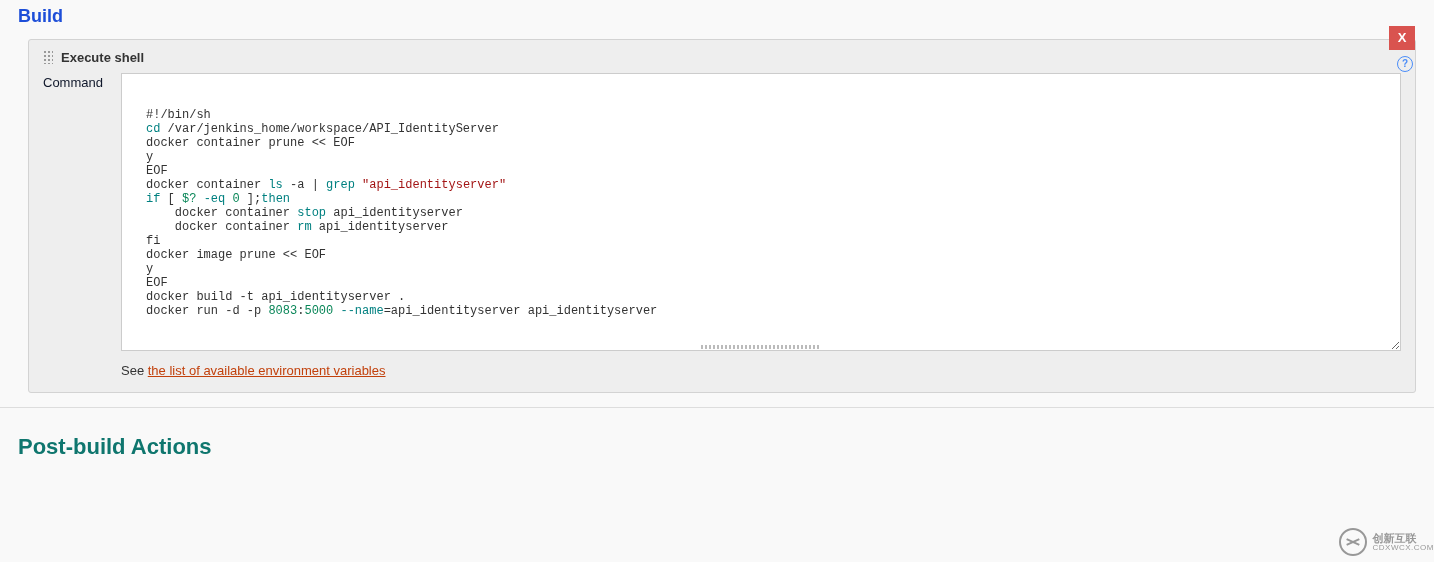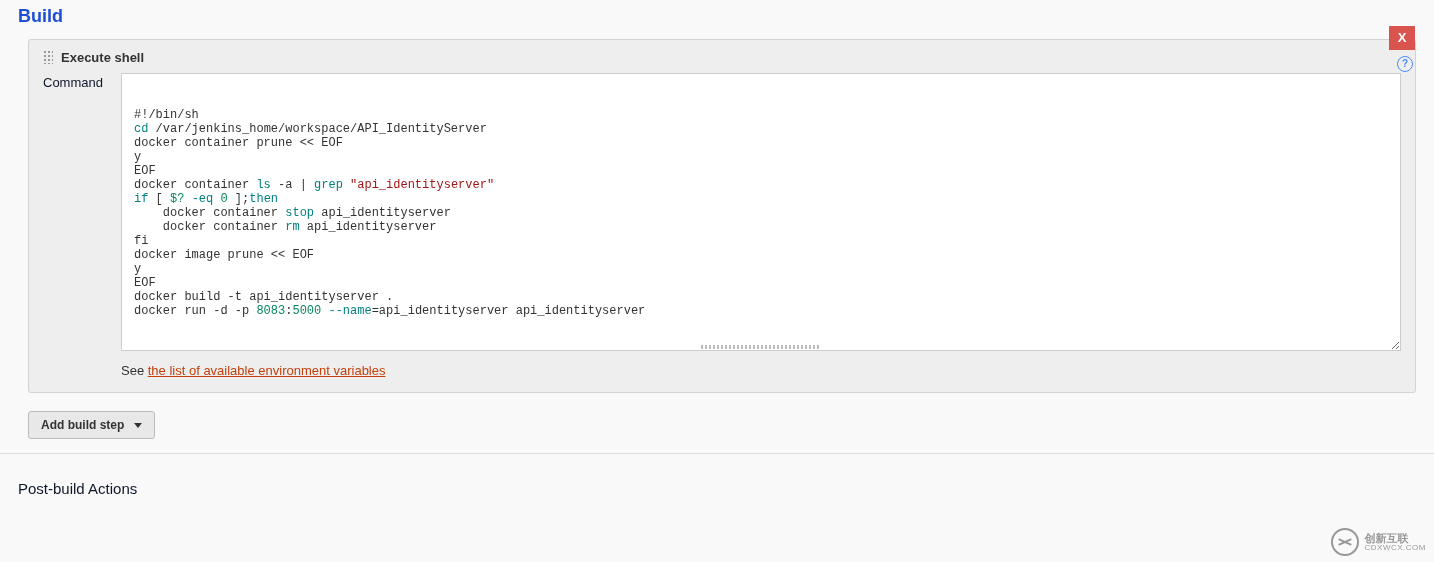--- a/index.html
+++ b/index.html
@@ -8,44 +8,44 @@
   .build-box{margin:0 18px 0 28px;border:1px solid #d3d3d3;border-radius:3px;background:#eee;padding:0 14px 14px 14px;position:relative}
   .step-header{display:flex;align-items:flex-start;padding:10px 0 8px 0;font-weight:bold;position:relative}
   .drag-handle{width:10px;height:14px;display:inline-block;margin-right:8px;
     background-image:radial-gradient(#999 1px,transparent 1px);background-size:4px 4px;background-position:0 0}
   .delete-btn{position:absolute;right:0;top:-14px;width:26px;height:24px;background:#d9534f;color:#fff;
     font-weight:bold;text-align:center;line-height:24px;cursor:pointer;font-size:13px}
   .help-icon{position:absolute;right:2px;top:16px;width:14px;height:14px;border-radius:50%;border:1px solid #4b8df8;
     color:#4b8df8;font-size:10px;line-height:14px;text-align:center;font-weight:bold;cursor:pointer}
   .row{display:flex;align-items:flex-start}
   .label{width:78px;flex:0 0 78px;text-align:left;color:#0f172a;padding-top:2px}
-  .cmd-area{flex:1;background:#fff;border:1px solid #ccc;padding:6px 12px;height:278px;resize:both;overflow:auto;
+  .cmd-area{flex:1;background:#fff;border:1px solid #ccc;padding:6px 24px;height:278px;resize:both;overflow:auto;
     font-family:"Courier New",monospace;font-size:12px;line-height:14px;white-space:pre;box-sizing:border-box;position:relative}
   .cmd-area .l{display:block}
   .kw{color:#008080}
   .num{color:#098658}
   .str{color:#a31515}
   .env-help{margin:12px 0 0 78px;color:#333}
   .env-help a{color:#c2410c;text-decoration:underline}
   .adv-row{display:flex;justify-content:flex-end;margin-top:14px}
   .btn{background:#e8e8e8;border:1px solid #bbb;border-radius:3px;padding:6px 12px;cursor:pointer;color:#333;font-weight:bold;font-size:12px}
   .add-step-row{margin:18px 0 0 28px}
   .dd-caret{display:inline-block;width:0;height:0;margin-left:6px;vertical-align:middle;
     border-left:4px solid transparent;border-right:4px solid transparent;border-top:5px solid #333}
   .resize-grip{position:absolute;bottom:1px;left:50%;width:120px;height:4px;transform:translateX(-50%);
     background:repeating-linear-gradient(90deg,#bbb,#bbb 2px,transparent 2px,transparent 4px);cursor:ns-resize}
-  .watermark{position:absolute;right:8px;bottom:6px;display:flex;align-items:center;opacity:.85}
+  .watermark{position:absolute;right:0;bottom:6px;display:flex;align-items:center;opacity:.85}
   .watermark .logo{width:24px;height:24px;border:2px solid #888;border-radius:50%;position:relative;margin-right:6px}
   .watermark .logo:before,.watermark .logo:after{content:"";position:absolute;background:#888}
   .watermark .logo:before{width:14px;height:2px;top:11px;left:5px;transform:rotate(25deg)}
   .watermark .logo:after{width:14px;height:2px;top:11px;left:5px;transform:rotate(-25deg)}
   .watermark .txt{font-size:11px;color:#888;line-height:1}
   .watermark .txt .cn{font-weight:bold;display:block}
   .watermark .txt .en{font-size:8px;letter-spacing:.5px;display:block}
-  .post-title{font-size:15px;font-weight:normal;margin:26px 0 0 18px;color:#0f172a}
+  .post-title{font-size:22px;font-weight:bold;margin:26px 0 0 18px;color:#0f766e}
   hr.sep{border:0;border-top:1px solid #ddd;margin:14px 0 0 0}
 </style>
 </head>
 <body>
 
 <div class="page">
   <h2 class="section-title">Build</h2>
 
   <div class="build-box">
     <div class="delete-btn">X</div>
@@ -62,26 +62,20 @@
         <span class="l">#!/bin/sh</span><span class="l"><span class="kw">cd</span> /var/jenkins_home/workspace/API_IdentityServer</span><span class="l">docker container prune &lt;&lt; EOF</span><span class="l">y</span><span class="l">EOF</span><span class="l">docker container <span class="kw">ls</span> -a | <span class="kw">grep</span> <span class="str">"api_identityserver"</span></span><span class="l"><span class="kw">if</span> [ <span class="num">$?</span> <span class="kw">-eq</span> <span class="num">0</span> ];<span class="kw">then</span></span><span class="l">    docker container <span class="kw">stop</span> api_identityserver</span><span class="l">    docker container <span class="kw">rm</span> api_identityserver</span><span class="l">fi</span><span class="l">docker image prune &lt;&lt; EOF</span><span class="l">y</span><span class="l">EOF</span><span class="l">docker build -t api_identityserver .</span><span class="l">docker run -d -p <span class="num">8083</span>:<span class="num">5000</span> <span class="kw">--name</span>=api_identityserver api_identityserver</span><div class="resize-grip"></div>
       </div>
     </div>
 
     <div class="env-help">
       <span>See </span><a href="#">the list of available environment variables</a>
     </div>
 
   </div>
 
-  <div class="add-step-row">
-    <button class="btn">
-      <span>Add build step</span>
-      <span class="dd-caret"></span>
-    </button>
-  </div>
 
   <hr class="sep">
   <h2 class="post-title">Post-build Actions</h2>
 
   <div class="watermark">
     <div class="logo"></div>
     <div class="txt">
       <span class="cn">创新互联</span>
       <span class="en">CDXWCX.COM</span>
     </div>

